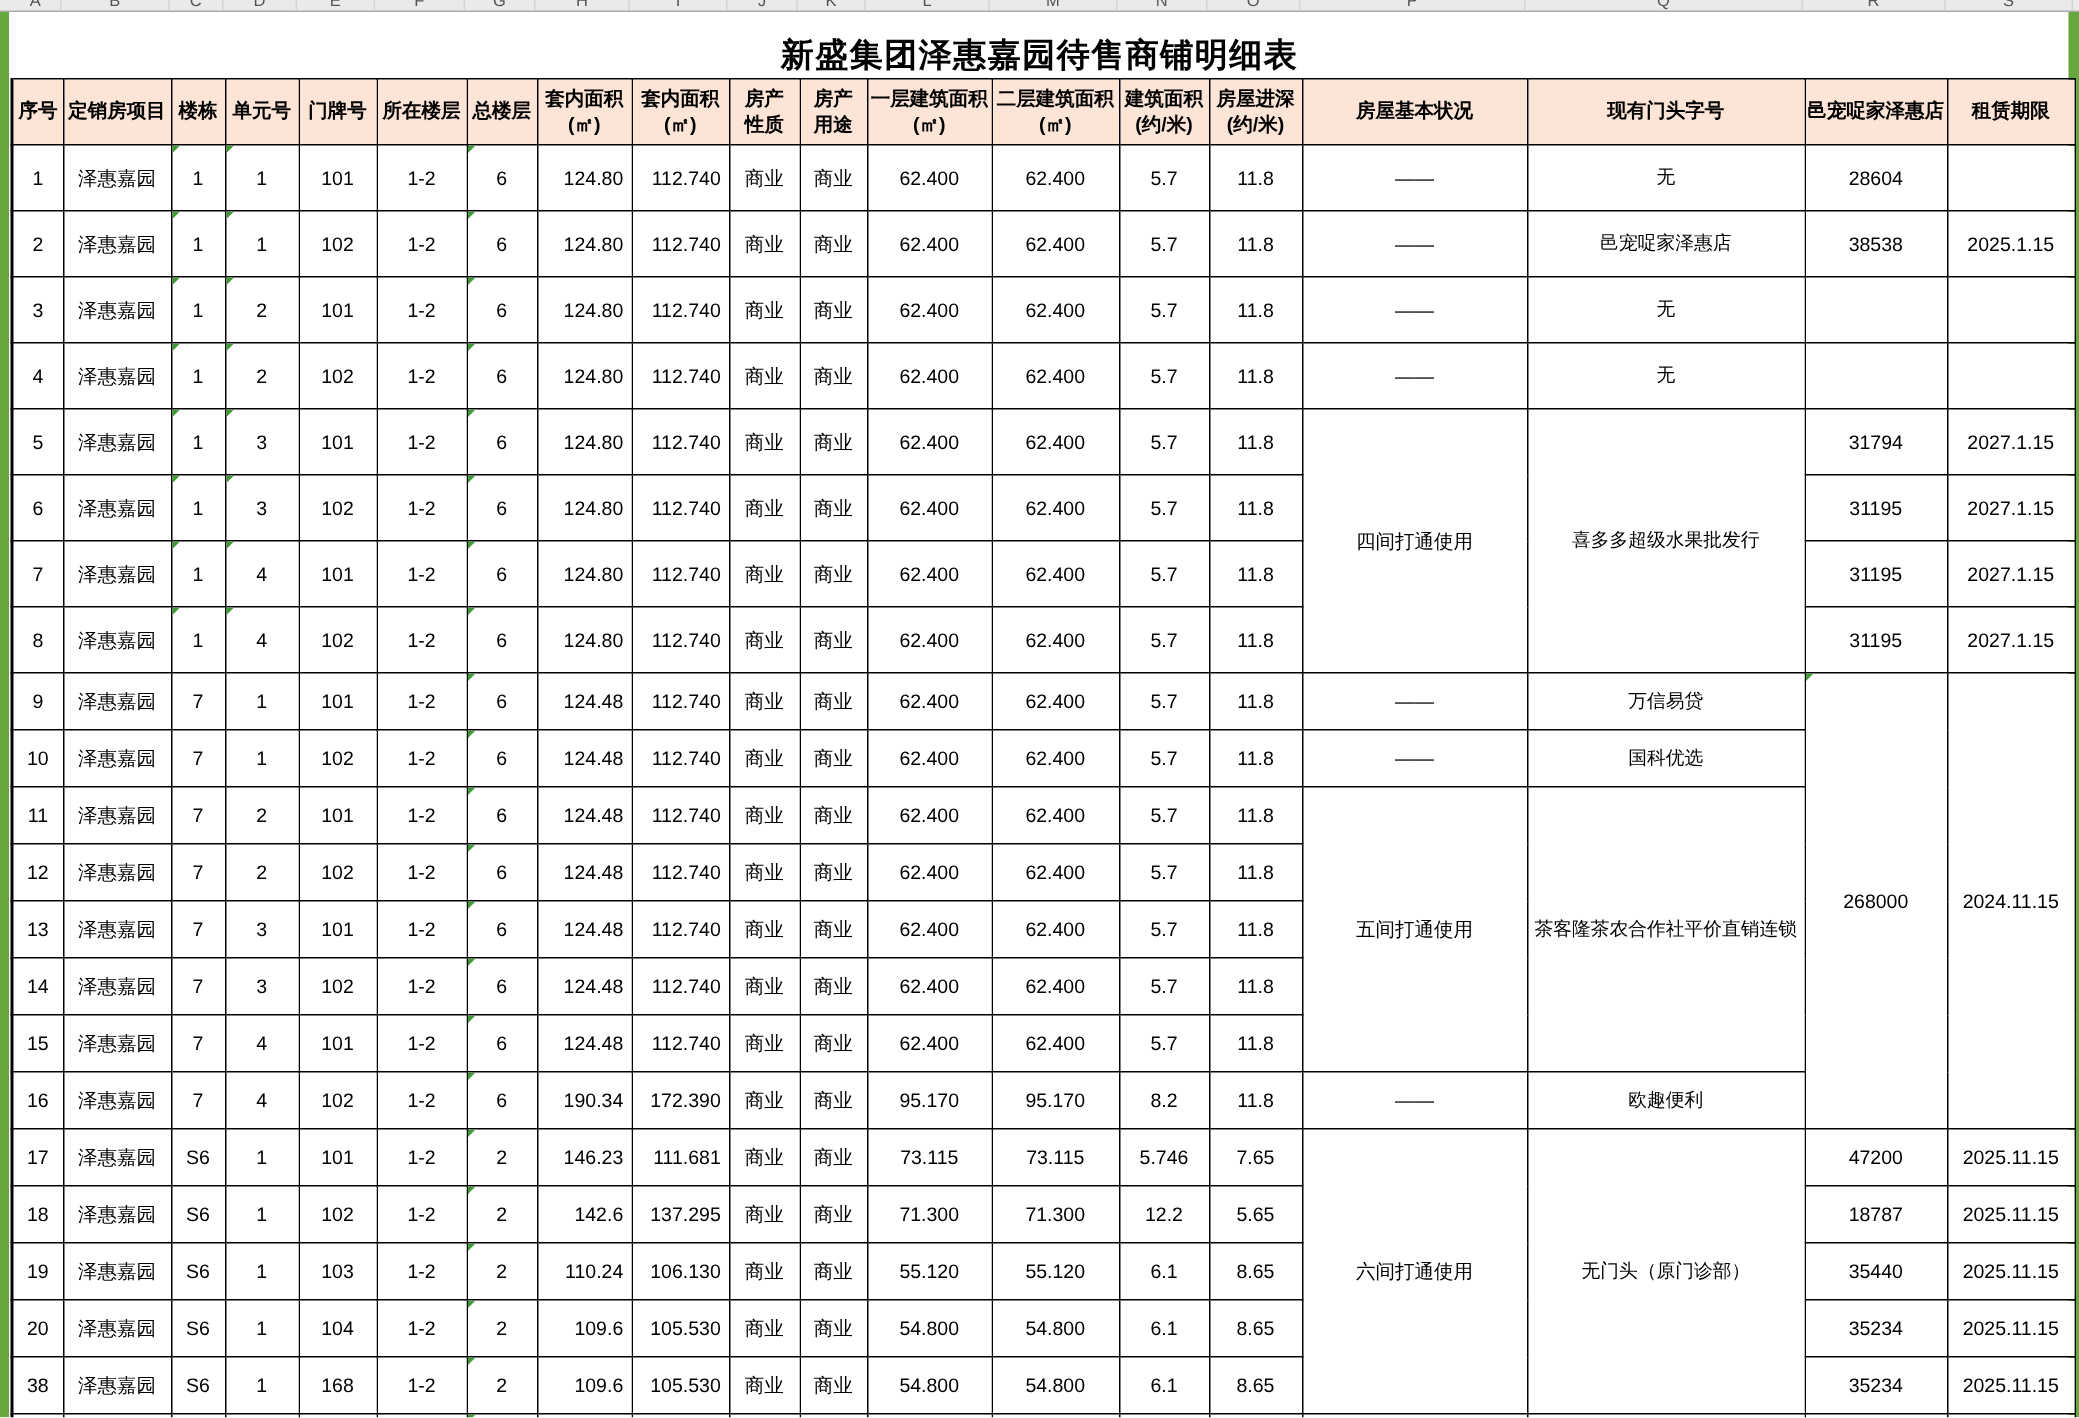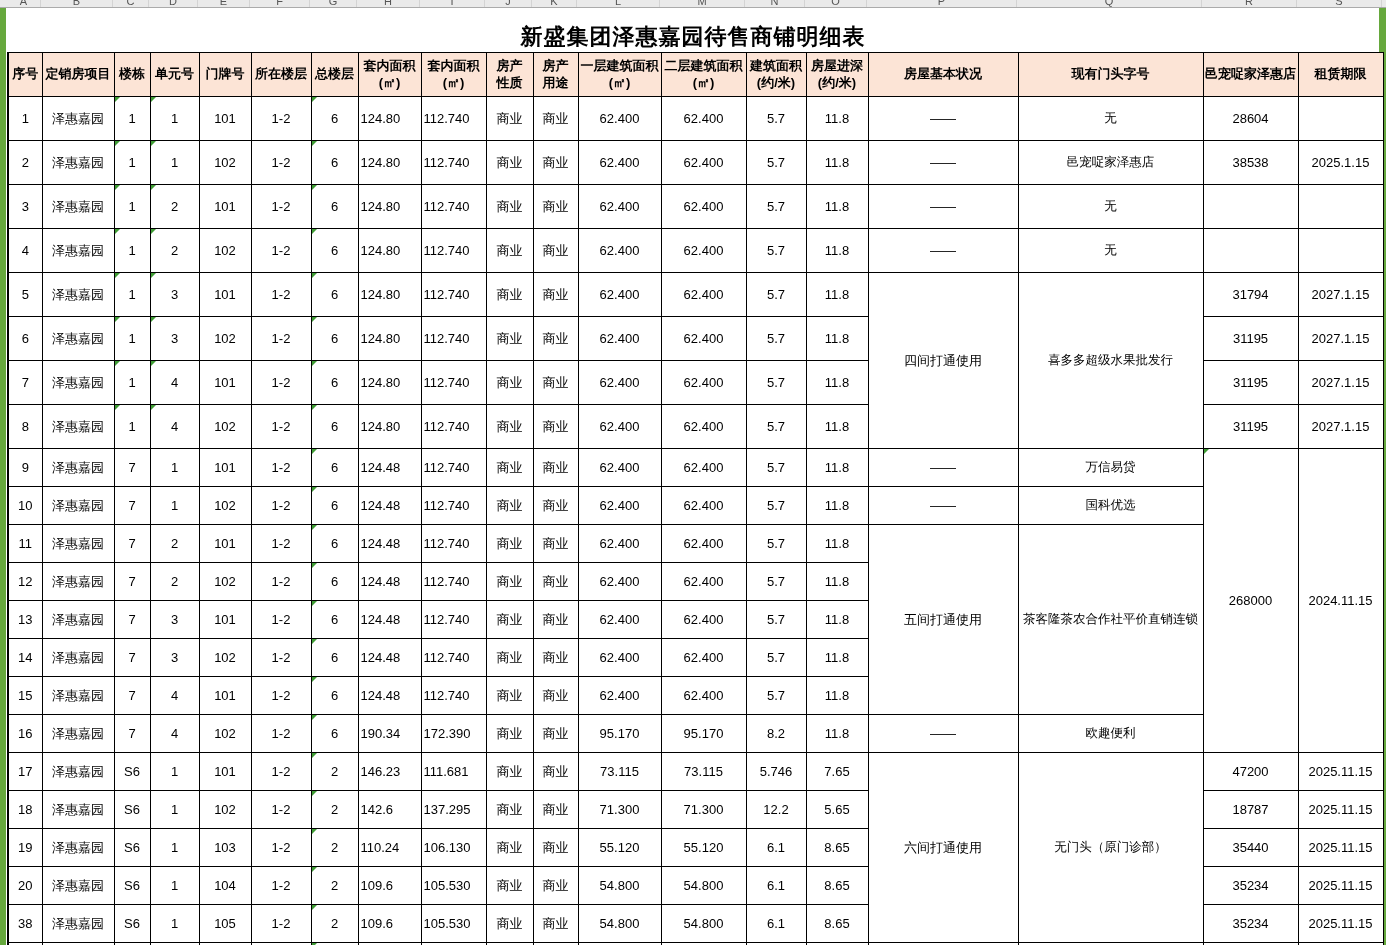--- a/index.html
+++ b/index.html
@@ -26,21 +26,21 @@
 
   table { border-collapse:collapse; table-layout:fixed; width:1375px;
           border:1px solid #000; border-left:2px solid #000; }
   th, td { border:1px solid #000; overflow:hidden; position:relative;
            vertical-align:middle; text-align:center; color:#000; }
   th { background:#FCE4D6; font-weight:bold; font-size:13px; line-height:1.3;
        white-space:pre-line; padding:1px 0; }
   td { font-size:13px; background:#fff; padding:0 2px; }
   tr.h44 { height:44px; } tr.h38 { height:38px; } tr.hpart { height:8px; }
   thead tr { height:44px; }
-  td.ralign { text-align:left; padding-right:5px; }
+  td.ralign { text-align:right; padding-right:5px; }
   td.signage { font-size:12.5px; padding:0 1px; }
 
   .tri { position:absolute; left:0; top:0; width:0; height:0;
          border-top:5px solid #3F9C35; border-right:5px solid transparent; }
 </style>
 </head>
 <body>
 
 <div id="stage">
 
@@ -549,21 +549,21 @@
             <td>6.1</td>
             <td>8.65</td>
             <td>35234</td>
             <td>2025.11.15</td>
           </tr>
           <tr class="h38">
             <td>38</td>
             <td>泽惠嘉园</td>
             <td>S6</td>
             <td>1</td>
-            <td>105</td>
+            <td>168</td>
             <td>1-2</td>
             <td>2<span class="tri"></span></td>
             <td class="ralign">109.6</td>
             <td class="ralign">105.530</td>
             <td>商业</td>
             <td>商业</td>
             <td>54.800</td>
             <td>54.800</td>
             <td>6.1</td>
             <td>8.65</td>

